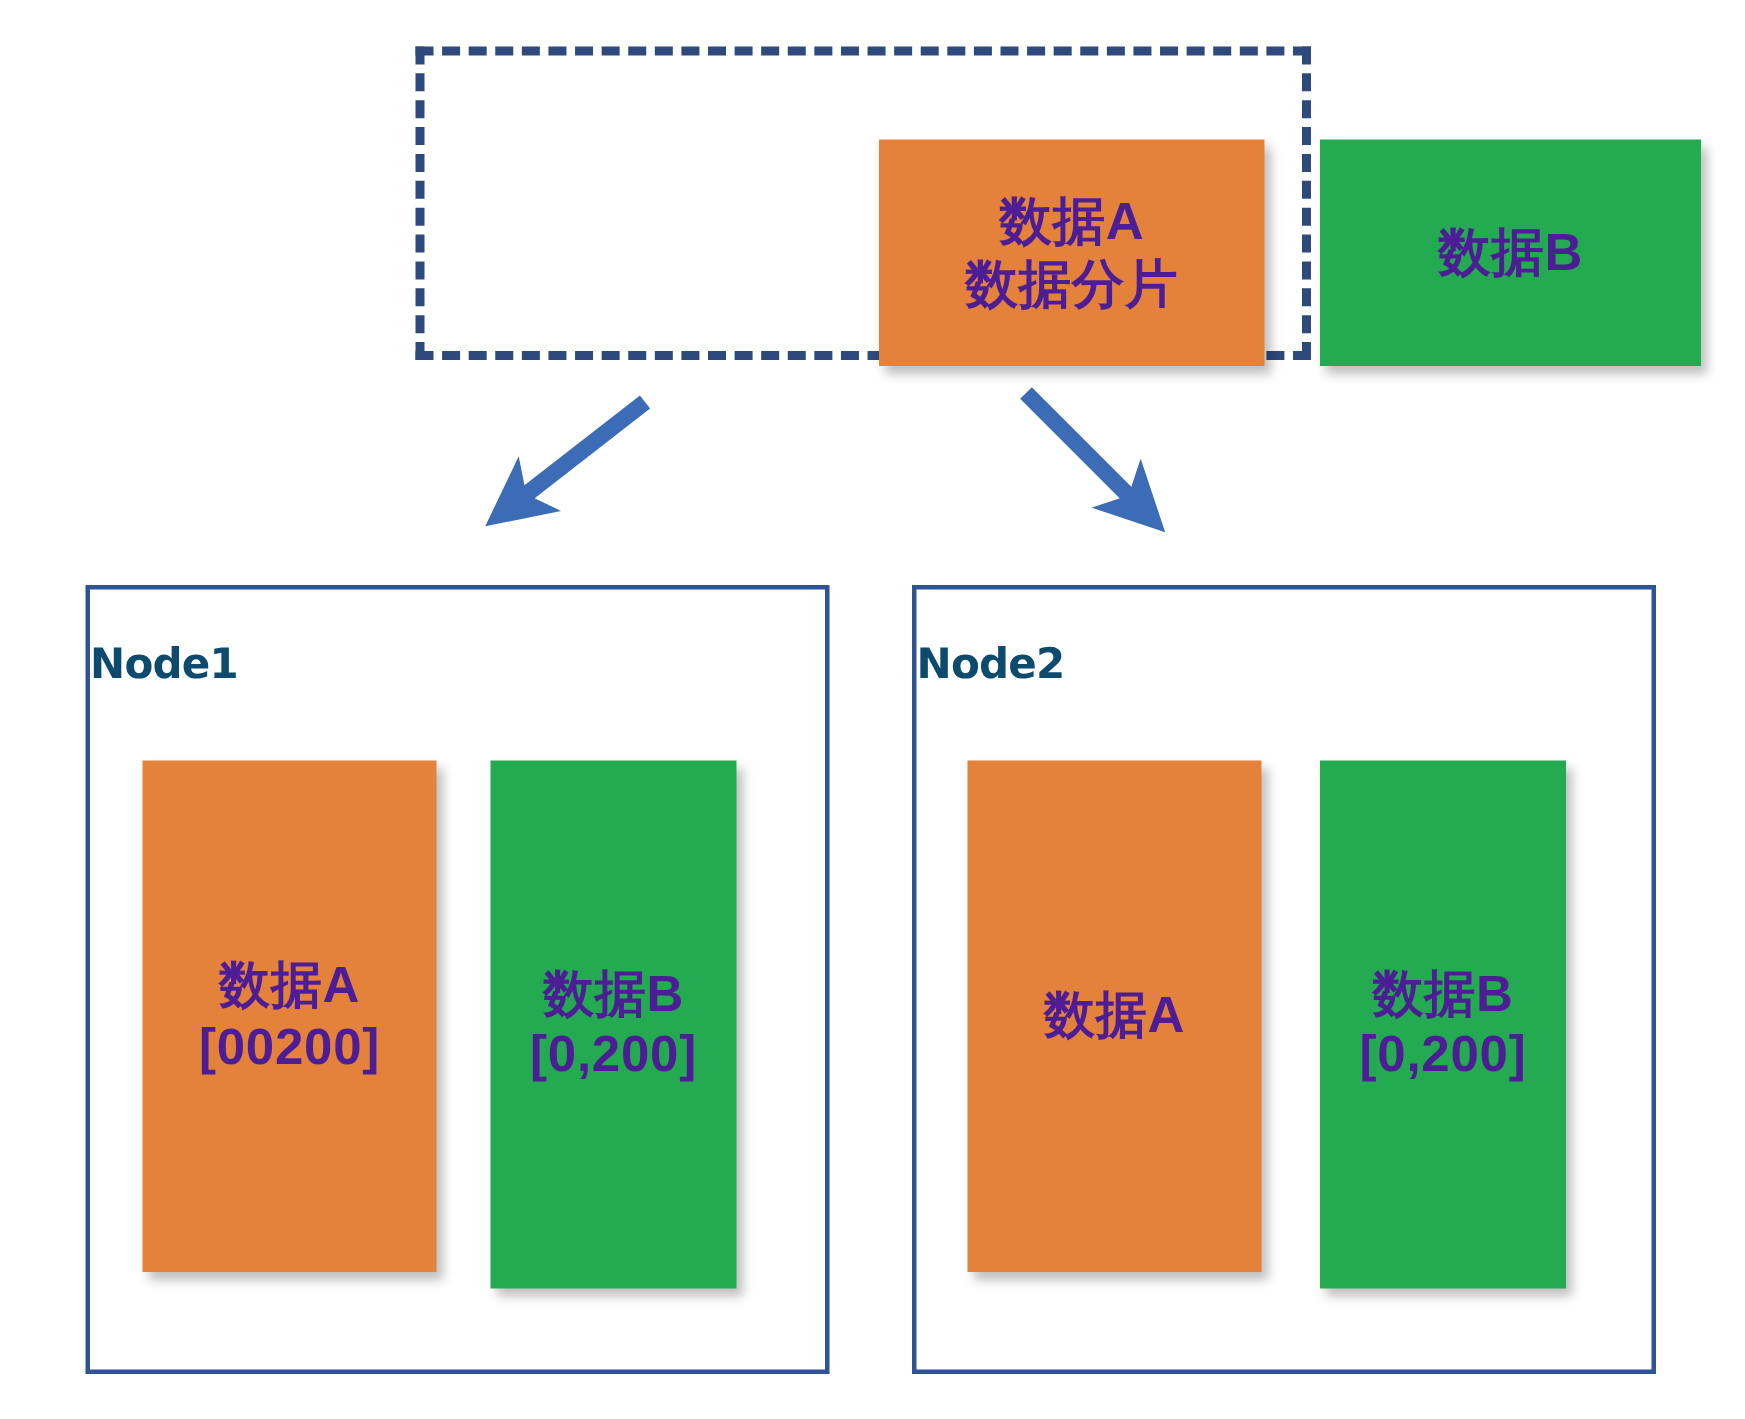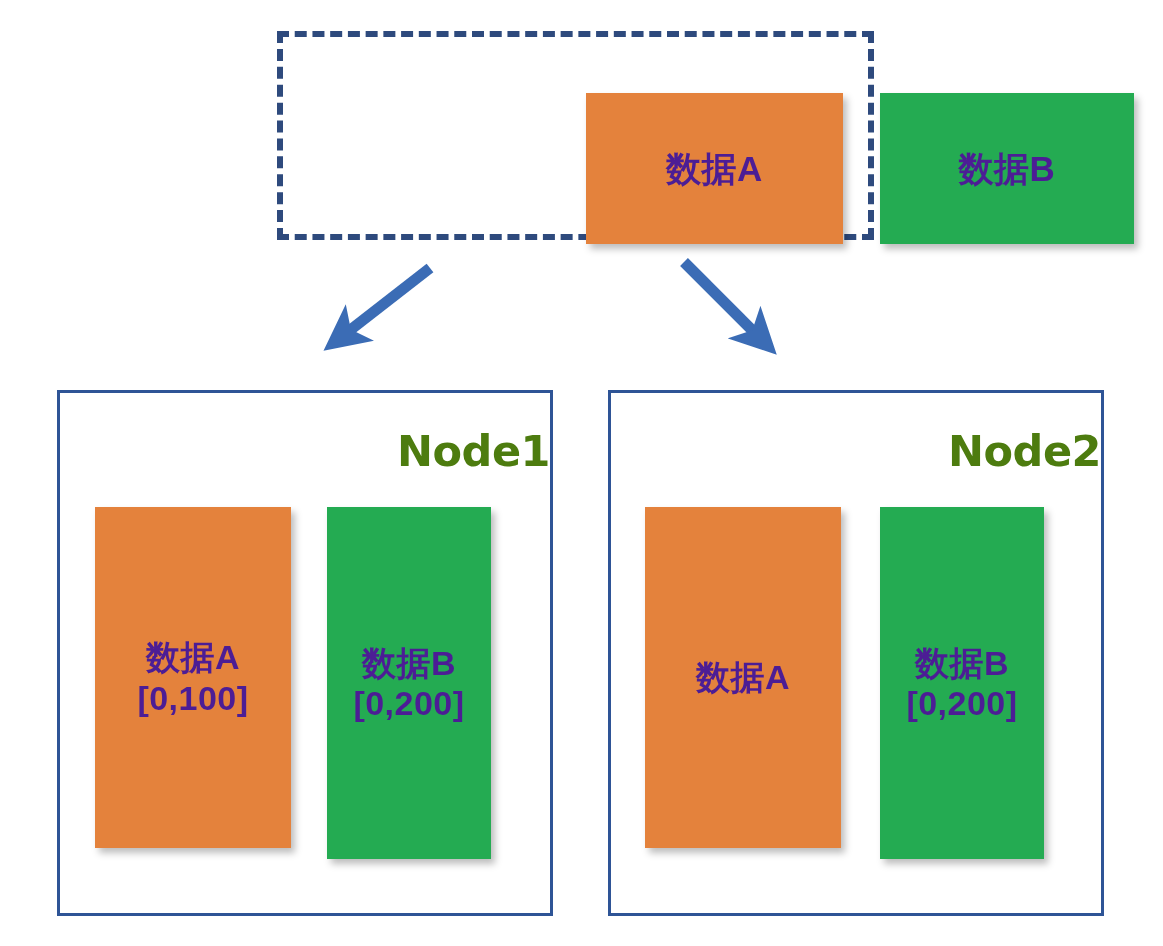--- a/index.html
+++ b/index.html
@@ -71,24 +71,24 @@
     background: #ffffff;
   }
   #node1-box { left: 57px;  top: 390px; width: 496px; height: 526px; }
   #node2-box { left: 608px; top: 390px; width: 496px; height: 526px; }
 
   .node-title {
     position: absolute;
     left: 0;
     right: 0;
     top: 33px;
-    text-align: right;
-    font-size: 43px;
+    text-align: left;
+    font-size: 28px;
     font-weight: bold;
-    color: #4d7c0f;
+    color: #0c4a6e;
     letter-spacing: -0.5px;
     font-family: "DejaVu Sans", "Liberation Sans", sans-serif;
   }
 
   
   .arrow-svg {
     position: absolute;
     left: 0;
     top: 0;
     width: 1163px;
@@ -98,20 +98,21 @@
 </style>
 </head>
 <body>
 
 <div id="stage">
 
   <div class="dashed-group">
 
     <div class="chip orange top" id="chip-top-a">
       <span class="chip-line">数据A</span>
+      <span class="chip-line">数据分片</span>
     </div>
 
     <div class="chip green top" id="chip-top-b">
       <span class="chip-line">数据B</span>
     </div>
 
   </div>
 
   <svg class="arrow-svg" viewBox="0 0 1163 946">
     <defs>
@@ -122,21 +123,21 @@
     <line x1="430" y1="268" x2="340" y2="338" stroke="#3B6CB5" stroke-width="11" marker-end="url(#ah)"></line>
     <line x1="684" y1="262" x2="762" y2="340" stroke="#3B6CB5" stroke-width="11" marker-end="url(#ah)"></line>
   </svg>
 
   <div class="node-box" id="node1-box">
     <div class="node-title">Node1</div>
   </div>
 
   <div class="chip orange node-chip" id="node1-chip-a">
     <span class="chip-line">数据A</span>
-    <span class="chip-line">[0,100]</span>
+    <span class="chip-line">[00200]</span>
   </div>
 
   <div class="chip green node-chip" id="node1-chip-b">
     <span class="chip-line">数据B</span>
     <span class="chip-line">[0,200]</span>
   </div>
 
   <div class="node-box" id="node2-box">
     <div class="node-title">Node2</div>
   </div>

